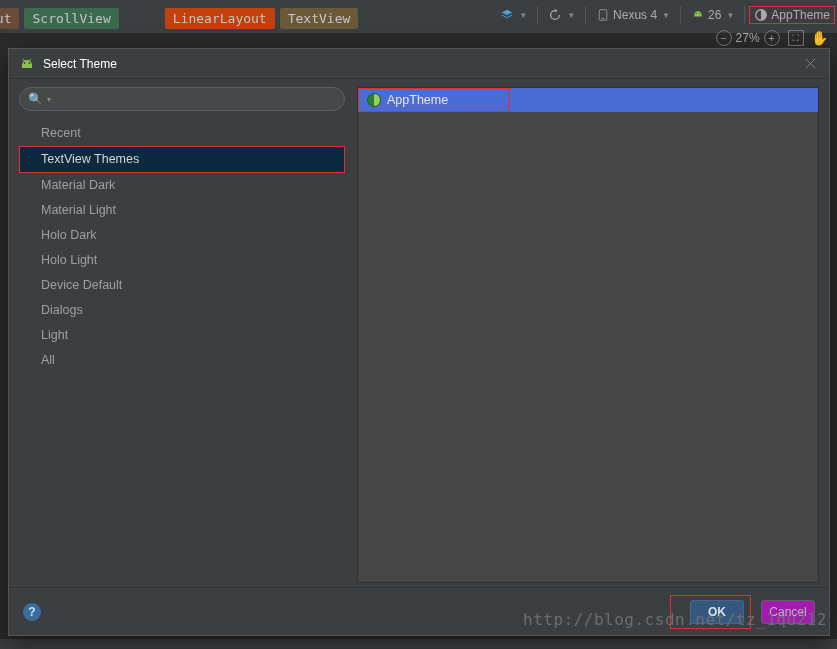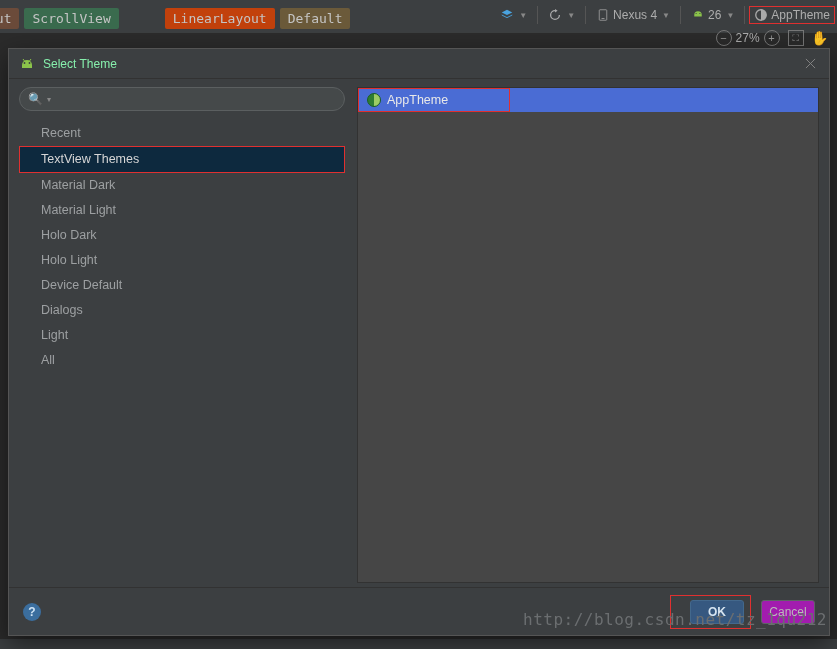--- a/index.html
+++ b/index.html
@@ -19,21 +19,21 @@
     .tb-item{ display:flex; align-items:center; gap:3px; padding:2px 6px; color:#adadad; font-size:12px; cursor:pointer; }
     .tb-sep{ width:1px; height:18px; background:#555; }
     .tb-icon{ width:14px; height:14px; display:inline-flex; align-items:center; justify-content:center; }
     .caret-sm{ font-size:8px; color:#888; margin-left:2px;}
     .apptheme-box{ border:1px solid #e03030; padding:1px 4px; display:flex; align-items:center;}
     .second-row{ position:absolute; top:30px; right:8px; display:flex; align-items:center; gap:8px; color:#adadad; font-size:12px;}
     .zoom-ctrl{display:flex;align-items:center;gap:4px;}
     .mini-icon{width:16px;height:16px;border:1px solid #777;display:flex;align-items:center;justify-content:center;font-size:9px;color:#999;}
     
     .dialog{ position:absolute; left:8px; top:48px; width:822px; height:588px; background:#3c3f41; border:1px solid #555; box-shadow:0 8px 24px rgba(0,0,0,0.5); display:flex; flex-direction:column;}
-    .dlg-title{ height:30px; display:flex; align-items:center; padding:0 10px; color:#86efac; font-size:12px; border-bottom:1px solid #323232;}
+    .dlg-title{ height:30px; display:flex; align-items:center; padding:0 10px; color:#ffffff; font-size:12px; border-bottom:1px solid #323232;}
     .dlg-title .icon{ width:16px; height:16px; margin-right:8px; }
     .dlg-close{ margin-left:auto; width:18px;height:18px;display:flex;align-items:center;justify-content:center;color:#888;cursor:pointer;}
     .dlg-body{ flex:1; display:flex; gap:12px; padding:8px 10px 4px 10px;}
     .left-panel{ width:326px; display:flex; flex-direction:column;}
     .search-wrap{ height:24px; background:#45494a; border:1px solid #5b5f60; border-radius:12px; display:flex; align-items:center; padding:0 8px; margin-bottom:6px;}
     .search-wrap input{ flex:1; background:transparent; border:none; outline:none; color:#bbb; font-size:12px;}
     .mag{ color:#888; font-size:12px; margin-right:4px;}
     .cat-list{ flex:1; overflow:auto; padding-top:4px;}
     .cat-item{ padding:4px 0 4px 22px; color:#9da0a2; font-size:12.5px; cursor:pointer; line-height:17px;}
     .cat-item.selected{ background:#0d293e; color:#d6d6d6; border:1px solid #e03030; padding-left:21px;}
@@ -52,21 +52,21 @@
     svg{display:block;}
   </style>
 </head>
 <body>
 
 <div class="editor-bg">
   <div class="chips">
     <span class="chip orange">out</span>
     <span class="chip green">ScrollView</span>
     <span class="chip blue">LinearLayout</span>
-    <span class="chip yellow">Default</span>
+    <span class="chip yellow">TextView</span>
   </div>
 </div>
 <div class="bg-lower"></div>
 <div class="bg-footer"></div>
 
 <div class="top-toolbar">
   <div class="tb-item">
     <span class="tb-icon">
       <svg viewBox="0 0 16 16" width="14" height="14">
           <path d="M8 2l6 3-6 3-6-3 6-3z" fill="#4aa3df"></path>

